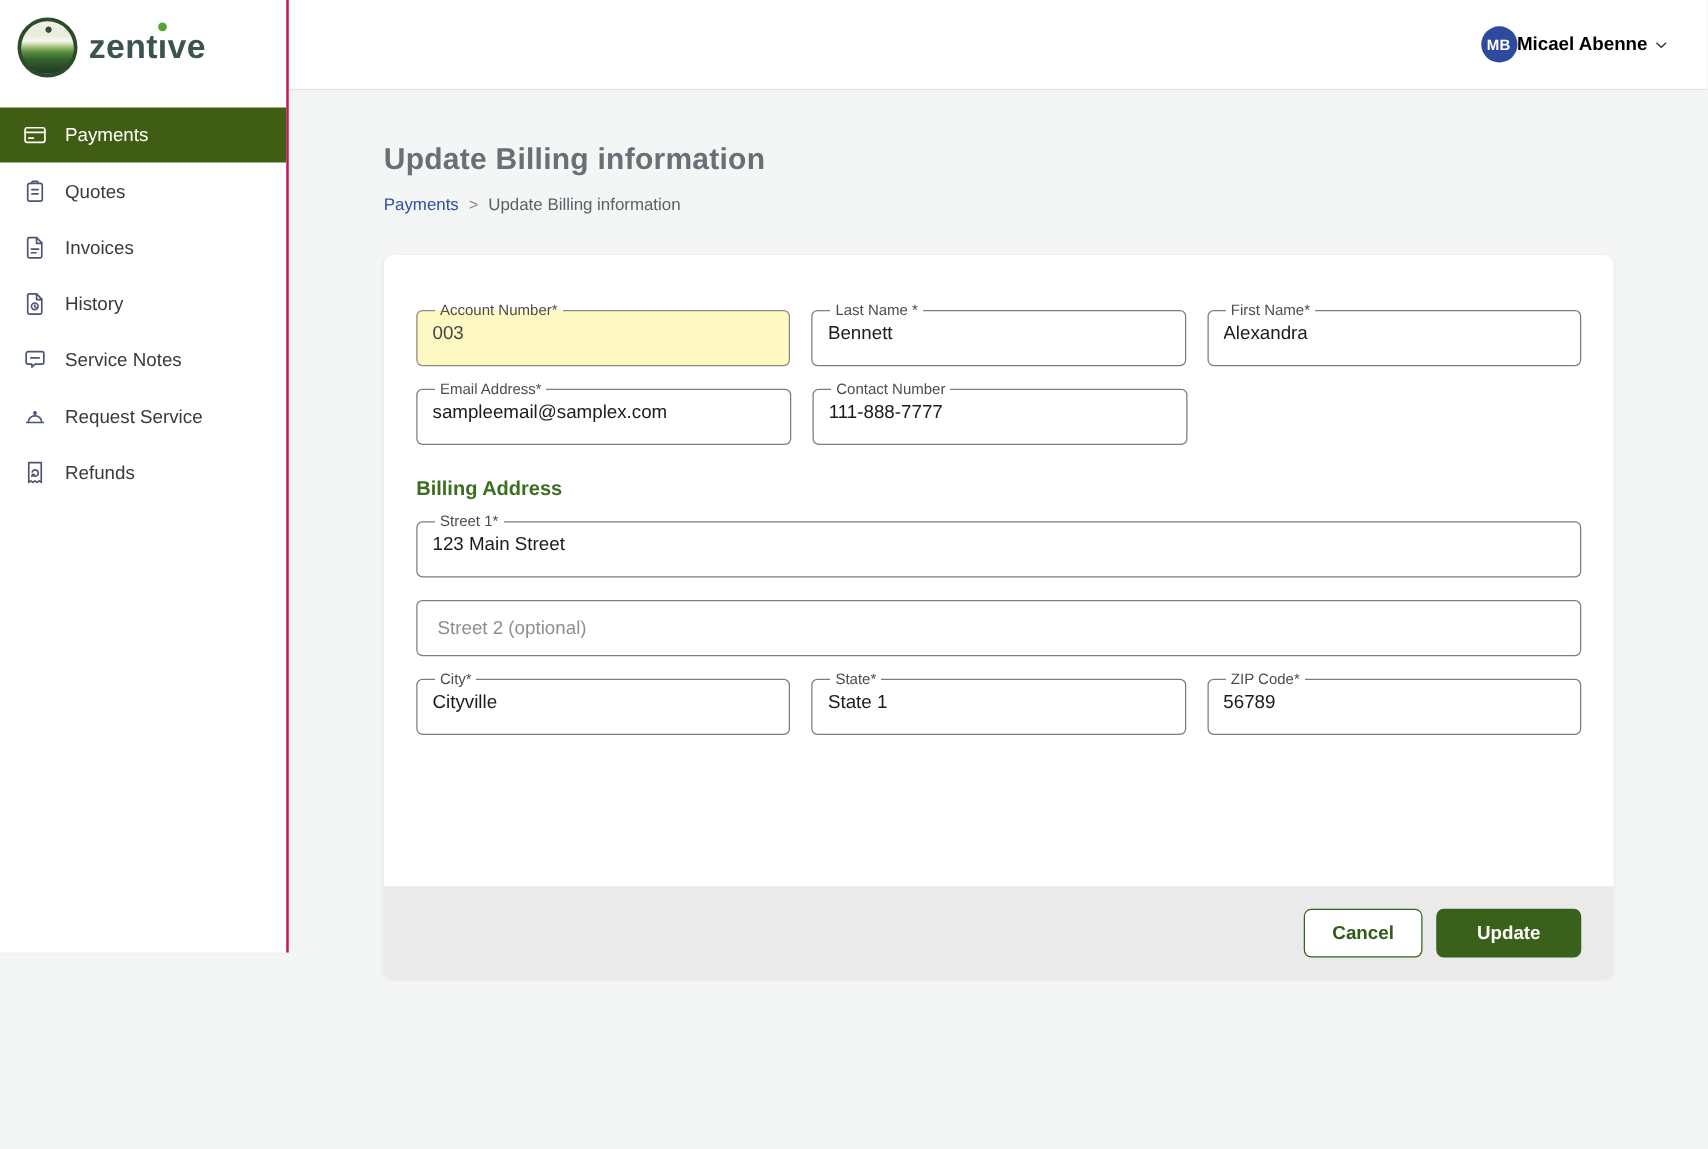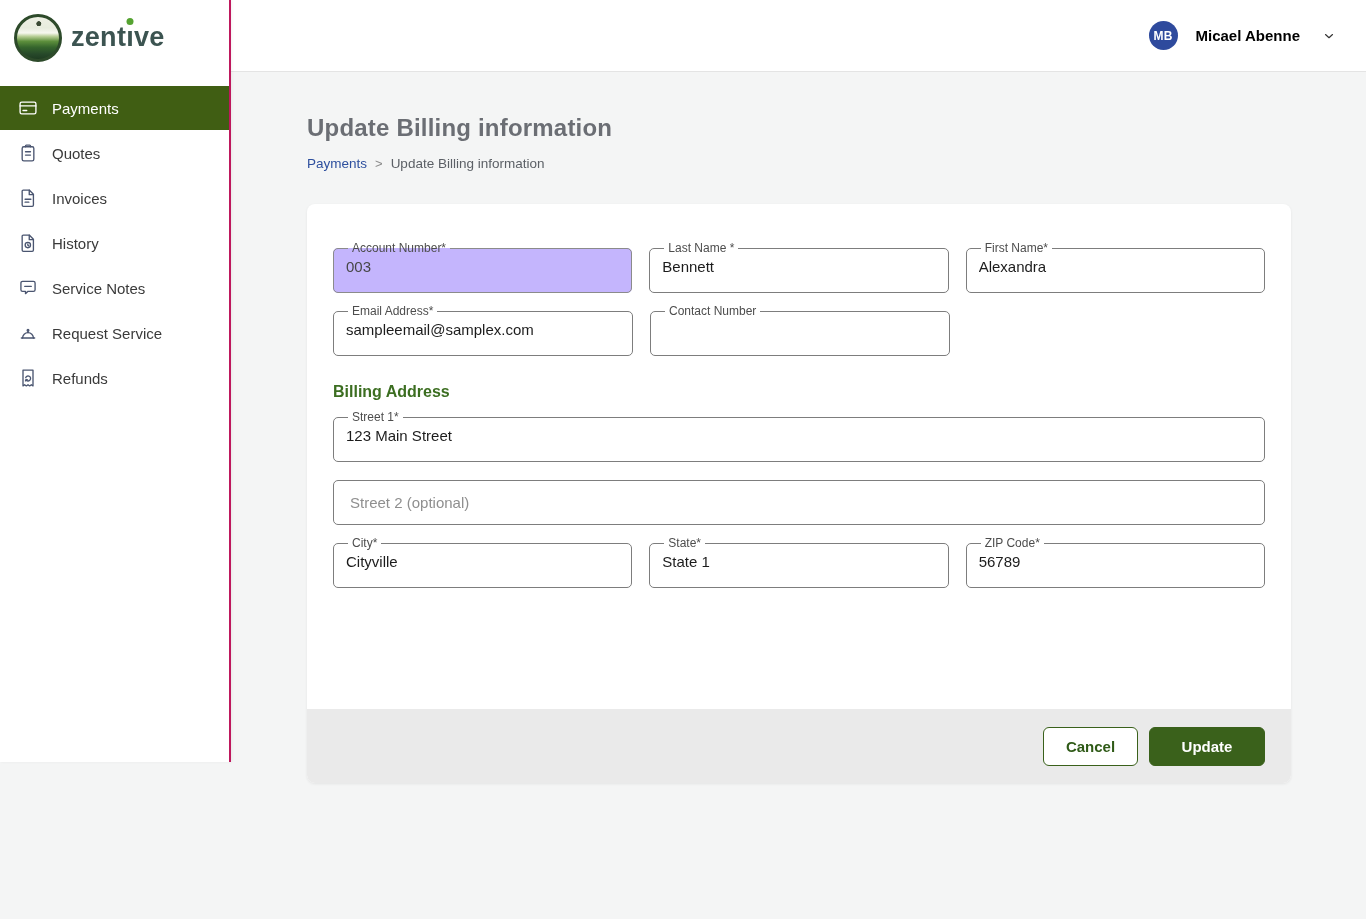--- a/index.html
+++ b/index.html
@@ -55,21 +55,21 @@
   .nav-item.active { background: #405e13; color: #ffffff; }
   .nav-item.active .nicon { color: #ffffff; }
 
   
   .topbar {
     position: absolute; left: 231px; top: 0; right: 0; height: 72px;
     background: #ffffff; border-bottom: 1px solid #e4e4e4;
     display: flex; align-items: center; justify-content: flex-end;
     padding-right: 30px; z-index: 4;
   }
-  .user-menu { display: flex; align-items: center; gap: 18px; cursor: pointer; }
+  .user-menu { display: flex; align-items: center; gap: 0; cursor: pointer; }
   .avatar {
     width: 29px; height: 29px; border-radius: 50%;
     background: #2e4a9d; color: #fff;
     font-size: 12px; font-weight: 700;
     display: flex; align-items: center; justify-content: center;
     letter-spacing: .3px;
   }
   .user-name { font-size: 15px; color: #000000; font-weight: 600; }
   .chev { color: #333; display: flex; margin-left: 4px; }
 
@@ -111,21 +111,21 @@
   fieldset.field legend {
     font-size: 12px; color: #4d4d4d; line-height: 1;
     padding: 0 4px; margin-left: 2px;
   }
   fieldset.field input {
     border: 0; outline: 0; background: transparent;
     font-family: "Liberation Sans", sans-serif;
     font-size: 15px; color: #1c1c1c;
     width: 100%; padding: 3px 0 0 0;
   }
-  fieldset.field.disabled { background: #c4b5fd; border-color: #8b8b8b; }
+  fieldset.field.disabled { background: #fef9c3; border-color: #8b8b8b; }
   fieldset.field.disabled input { color: #474747; }
 
   .section-heading {
     margin: 27px 0 10px 0;
     font-size: 16px; font-weight: 700; color: #3c6e21;
   }
 
   .plain-wrap { padding-top: 6px; margin-bottom: 12px; }
   .plain-input {
     width: 932px; height: 45px;
@@ -280,20 +280,21 @@
         </fieldset>
       </div>
 
       <div class="frow">
         <fieldset class="field">
           <legend><span>Email Address*</span></legend>
           <input type="text" value="sampleemail@samplex.com" style="">
         </fieldset>
         <fieldset class="field">
           <legend><span>Contact Number</span></legend>
+          <input type="text" value="111-888-7777" style="">
         </fieldset>
       </div>
 
       <h2 class="section-heading">Billing Address</h2>
 
       <div class="frow">
         <fieldset class="field wide">
           <legend><span>Street 1*</span></legend>
           <input type="text" value="123 Main Street" style="">
         </fieldset>

